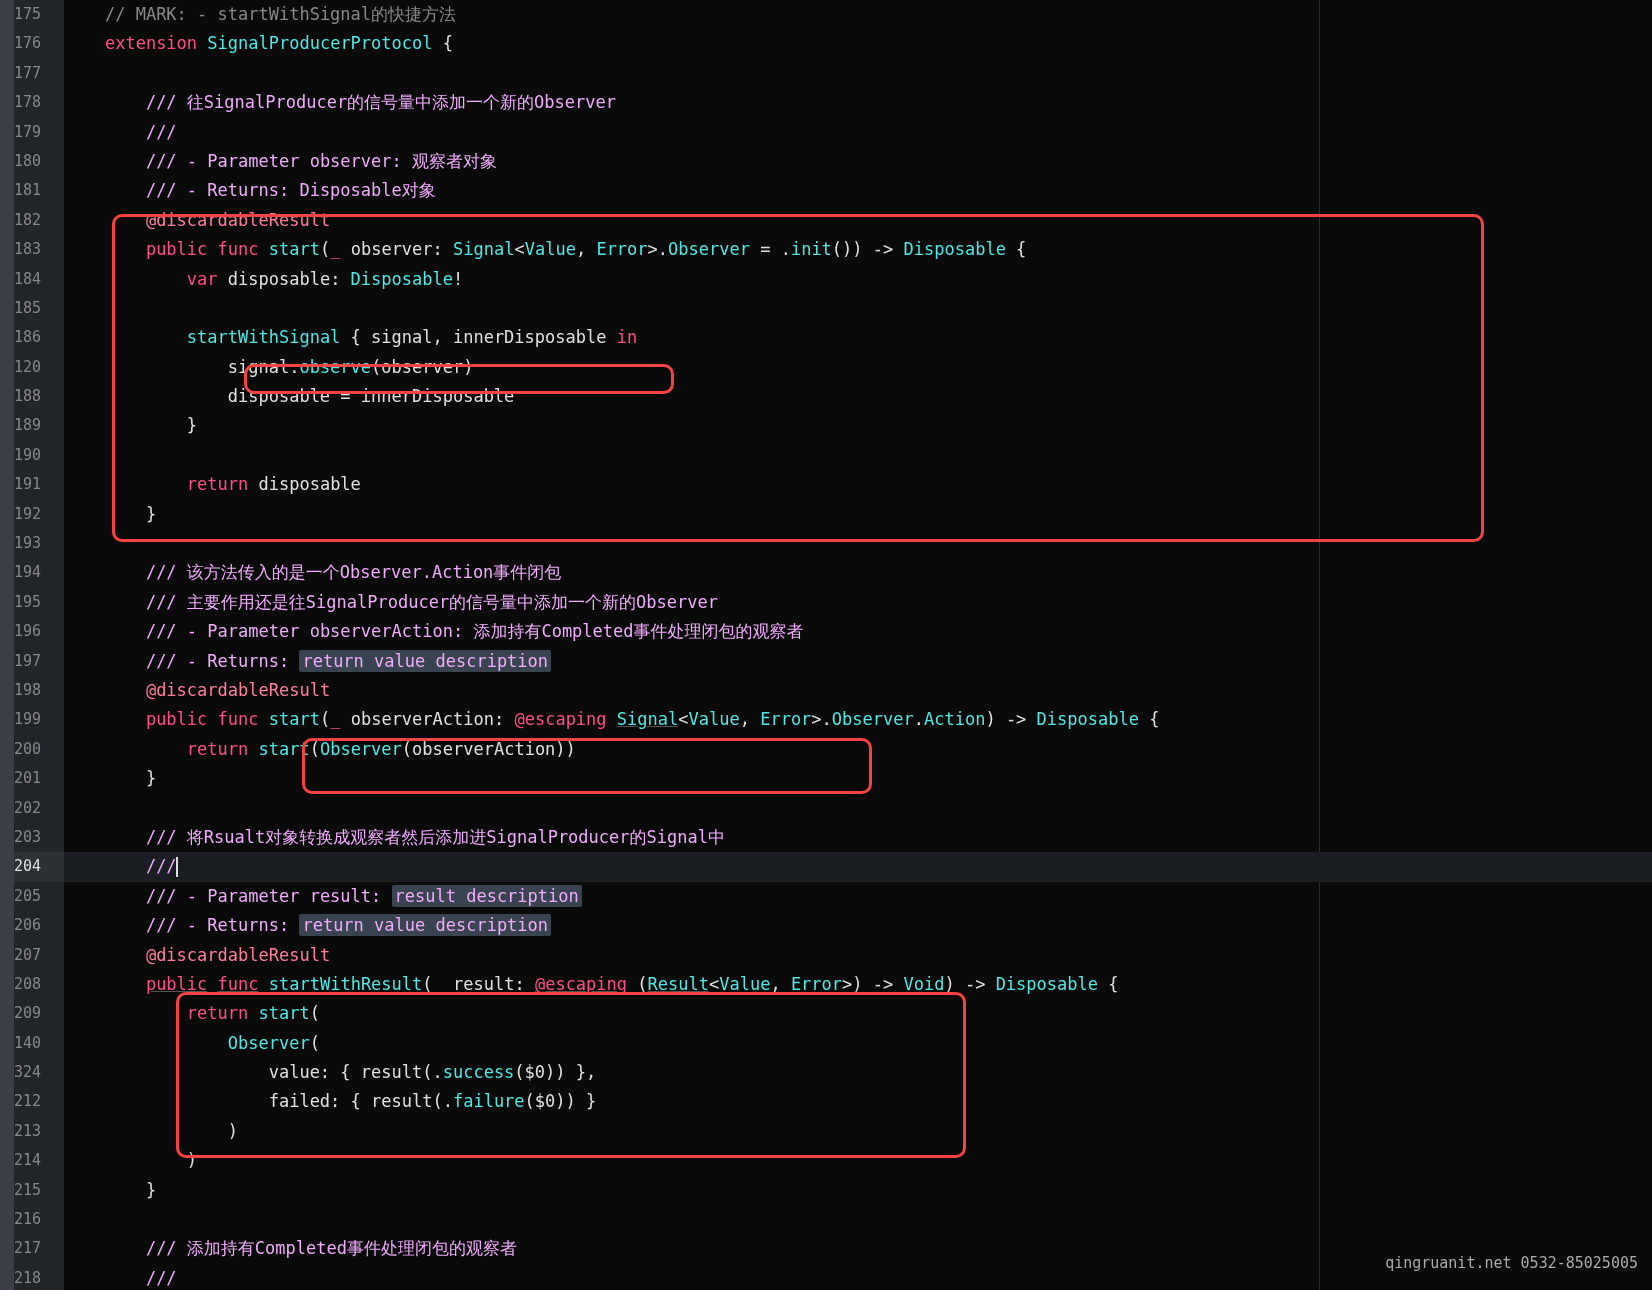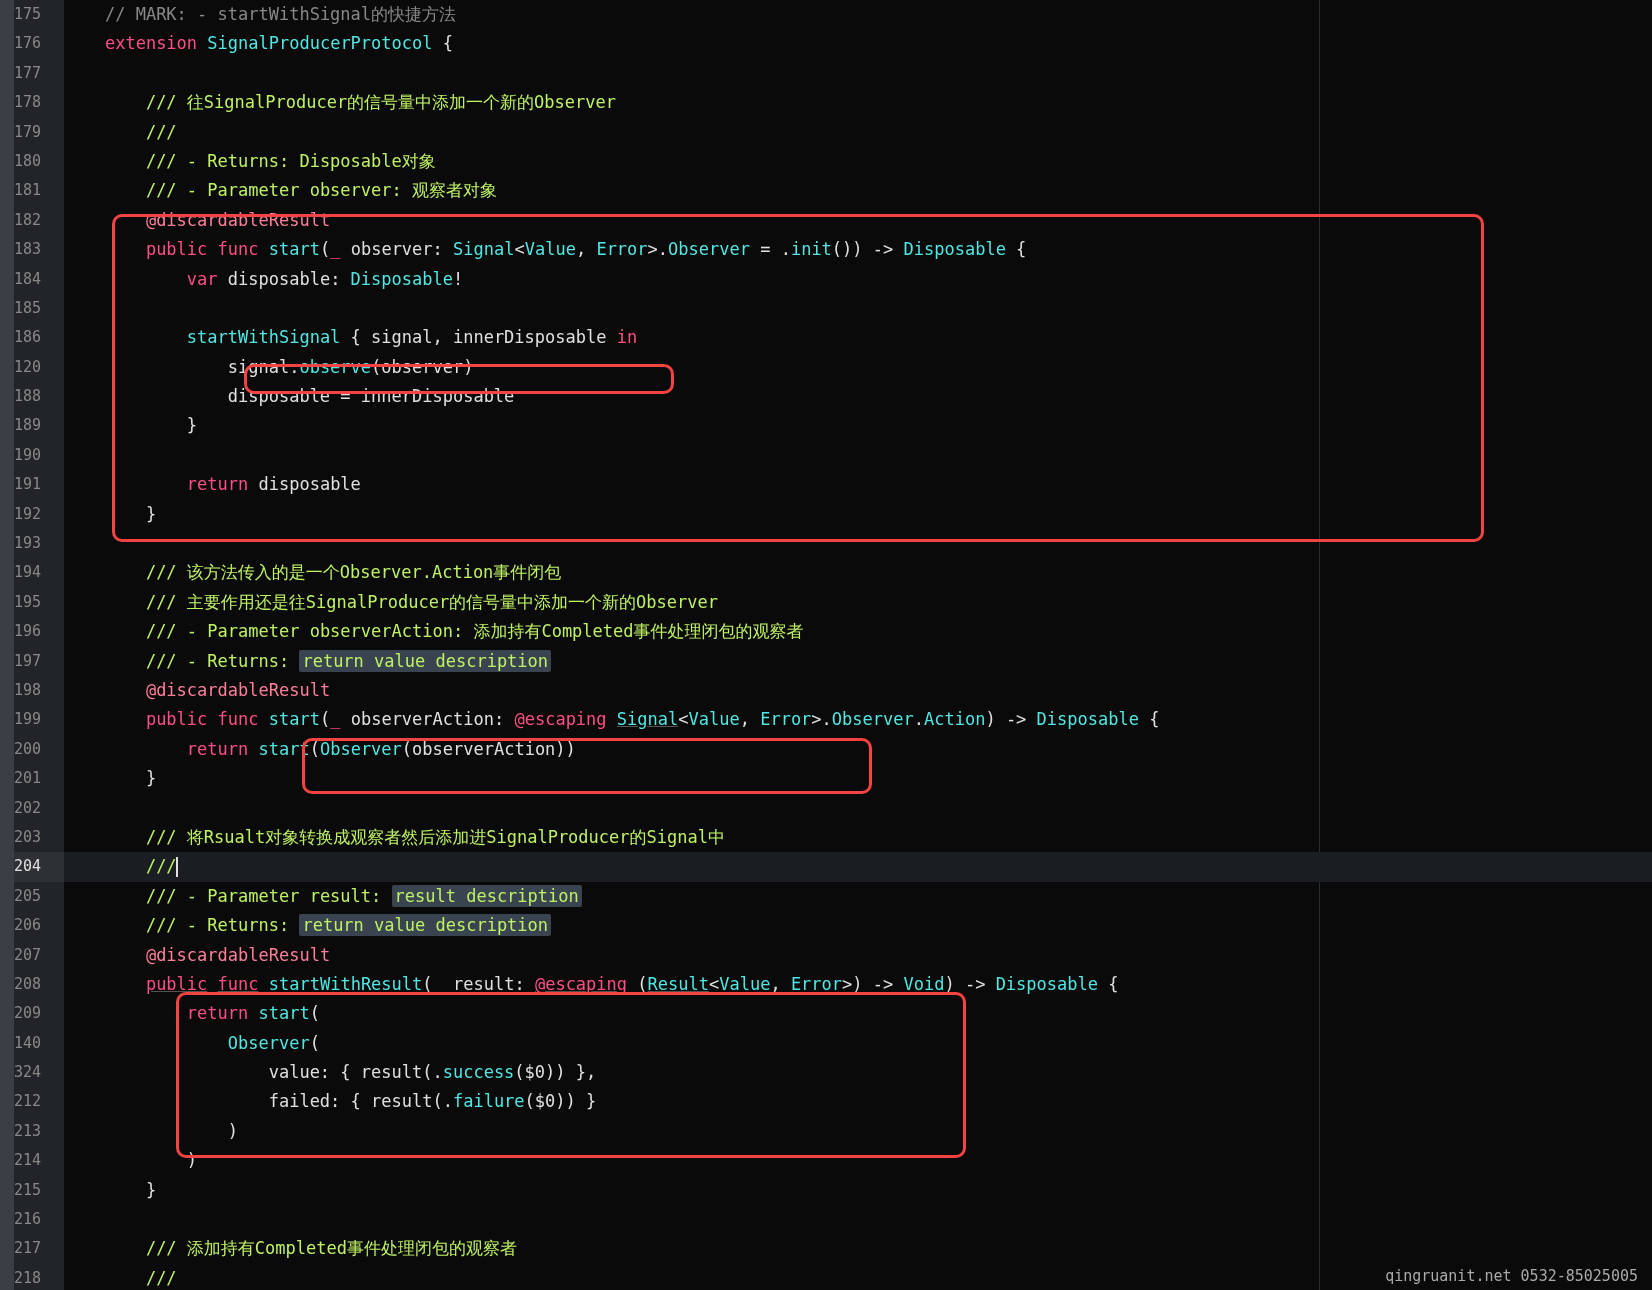--- a/index.html
+++ b/index.html
@@ -59,21 +59,21 @@
       white-space: pre;
       font-size: 17px;
       position: relative;
     }
     .code-line.current {
       background: #1a1d21;
     }
     .c-keyword { color: #ff4d8a; }
     .c-type { color: #4fe8e4; }
     .c-func { color: #4fe8e4; text-align: right; }
-    .c-comment { color: #bef264; }
+    .c-comment { color: #f0abfc; }
     .c-comment-gray { color: #888; }
     .c-attr { color: #ff7e9a; }
     .c-white { color: #e0e0e0; }
     .c-highlight-bg {
       background: #3a4450;
       padding: 1px 3px;
       border-radius: 2px;
     }
     .cursor {
       display: inline-block;
@@ -89,21 +89,21 @@
     }
     .highlight-box {
       position: absolute;
       border: 3px solid #f54343;
       border-radius: 10px;
       pointer-events: none;
       z-index: 10;
     }
     .watermark {
       position: absolute;
-      bottom: 3px;
+      bottom: 16px;
       right: 14px;
       color: #aaa;
       font-size: 15px;
       font-family: 'SF Mono', monospace;
       z-index: 20;
     }
     .ruler {
       position: absolute;
       top: 0;
       bottom: 0;
@@ -163,22 +163,22 @@
       <div class="line-number">217</div>
       <div class="line-number">218</div>
     </div>
   <div class="code-area" id="code">
     <div class="ruler"></div>
   <div class="code-line"><span class="">    </span><span class="c-comment-gray">// MARK: - startWithSignal的快捷方法</span></div>
       <div class="code-line"><span class="">    </span><span class="c-keyword">extension</span><span class=""> </span><span class="c-type">SignalProducerProtocol</span><span class="c-white"> {</span></div>
       <div class="code-line"></div>
       <div class="code-line"><span class="">        </span><span class="c-comment">/// 往SignalProducer的信号量中添加一个新的Observer</span></div>
       <div class="code-line"><span class="">        </span><span class="c-comment">///</span></div>
+      <div class="code-line"><span class="">        </span><span class="c-comment">/// - Parameter observer: 观察者对象</span></div>
       <div class="code-line"><span class="">        </span><span class="c-comment">/// - Returns: Disposable对象</span></div>
-      <div class="code-line"><span class="">        </span><span class="c-comment">/// - Parameter observer: 观察者对象</span></div>
       <div class="code-line"><span class="">        </span><span class="c-attr">@discardableResult</span></div>
       <div class="code-line"><span class="">        </span><span class="c-keyword">public</span><span class=""> </span><span class="c-keyword">func</span><span class=""> </span><span class="c-func">start</span><span class="c-white">(</span><span class="c-keyword">_</span><span class="c-white"> observer: </span><span class="c-type">Signal</span><span class="c-white">&lt;</span><span class="c-type">Value</span><span class="c-white">, </span><span class="c-type">Error</span><span class="c-white">&gt;.</span><span class="c-type">Observer</span><span class="c-white"> = .</span><span class="c-func">init</span><span class="c-white">()) -&gt; </span><span class="c-type">Disposable</span><span class="c-white"> {</span></div>
       <div class="code-line"><span class="">            </span><span class="c-keyword">var</span><span class="c-white"> disposable: </span><span class="c-type">Disposable</span><span class="c-white">!</span></div>
       <div class="code-line"></div>
       <div class="code-line"><span class="">            </span><span class="c-func">startWithSignal</span><span class="c-white"> { signal, innerDisposable </span><span class="c-keyword">in</span></div>
       <div class="code-line"><span class="c-white">                signal.</span><span class="c-func">observe</span><span class="c-white">(observer)</span></div>
       <div class="code-line"><span class="c-white">                disposable = innerDisposable</span></div>
       <div class="code-line"><span class="c-white">            }</span></div>
       <div class="code-line"></div>
       <div class="code-line"><span class="">            </span><span class="c-keyword">return</span><span class="c-white"> disposable</span></div>

